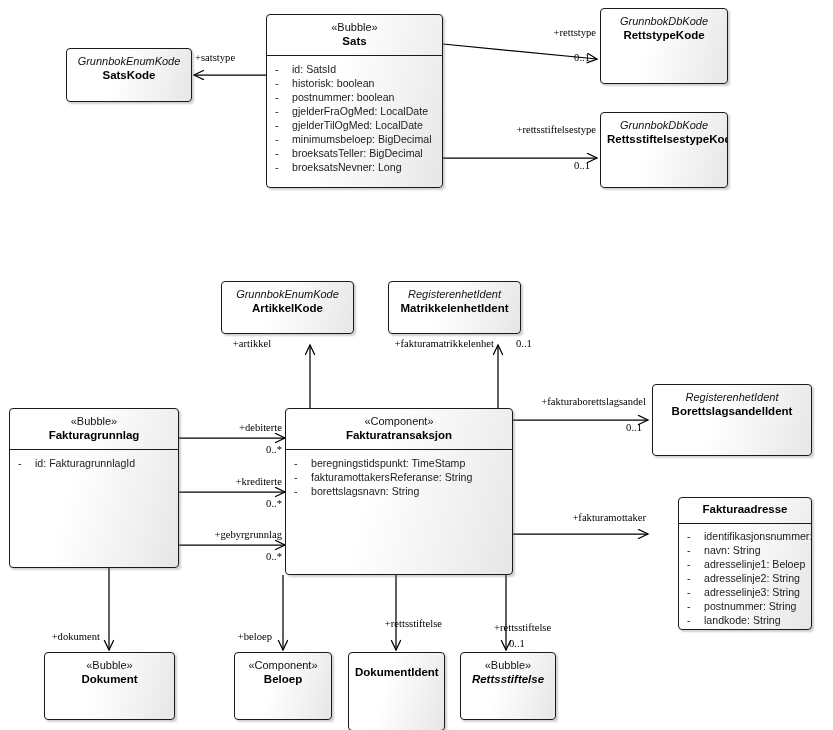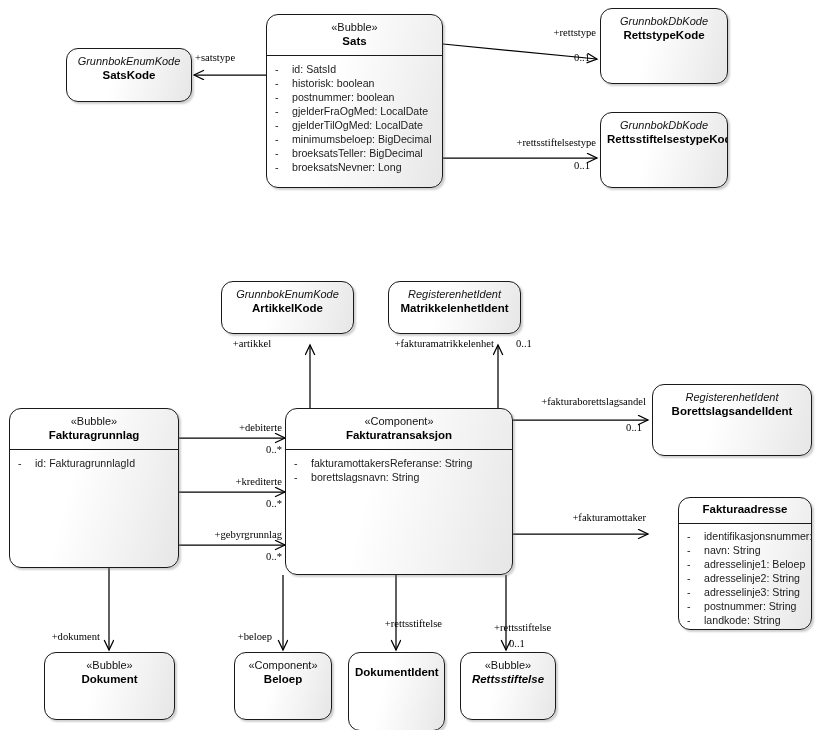--- a/index.html
+++ b/index.html
@@ -20,21 +20,21 @@
     position: absolute;
     left: 0; top: 0;
     width: 833px;
     height: 730px;
   }
   
   .umlbox {
     position: absolute;
     box-sizing: border-box;
     border: 1.3px solid #1a1a1a;
-    border-radius: 12px;
+    border-radius: 4px;
     background: linear-gradient(105deg, #ffffff 0%, #ffffff 38%, #f2f2f2 72%, #e6e6e6 100%);
     box-shadow: 2px 2px 2px rgba(120,120,120,0.35);
     overflow: hidden;
     z-index: 3;
   }
   .hdr {
     text-align: center;
     padding: 5px 6px 6px 6px;
     line-height: 1.28;
   }
@@ -180,20 +180,21 @@
     <div class="attr"><span class="vis">-</span><span>id: FakturagrunnlagId</span></div>
   </div>
 </div>
 
 <div class="umlbox" style="left:285px; top:408px; width:228px; height:167px;">
   <div class="hdr withline">
     <span class="stereo">«Component»</span>
     <span class="cname">Fakturatransaksjon</span>
   </div>
   <div class="attrs">
+    <div class="attr"><span class="vis">-</span><span>beregningstidspunkt: TimeStamp</span></div>
     <div class="attr"><span class="vis">-</span><span>fakturamottakersReferanse: String</span></div>
     <div class="attr"><span class="vis">-</span><span>borettslagsnavn: String</span></div>
   </div>
 </div>
 
 <div class="umlbox" style="left:652px; top:384px; width:160px; height:72px;">
   <div class="hdr">
     <span class="stereo ital">RegisterenhetIdent</span>
     <span class="cname">Borettslagsandelldent</span>
   </div>
@@ -239,21 +240,21 @@
     <span class="stereo">«Bubble»</span>
     <span class="cname ital">Rettsstiftelse</span>
   </div>
 </div>
 
 <div class="elabel" style="left:195px; top:52px;">+satstype</div>
 
 <div class="elabel r" style="left:478px; top:27px; width:118px;">+rettstype</div>
 <div class="elabel r" style="left:498px; top:52px; width:92px;">0..1</div>
 
-<div class="elabel r" style="left:438px; top:124px; width:158px;margin-top:13px;">+rettsstiftelsestype</div>
+<div class="elabel r" style="left:438px; top:124px; width:158px;">+rettsstiftelsestype</div>
 <div class="elabel r" style="left:498px; top:160px; width:92px;">0..1</div>
 
 <div class="elabel r" style="left:198px; top:338px; width:108px;text-align:center;">+artikkel</div>
 
 <div class="elabel r" style="left:338px; top:338px; width:156px;">+fakturamatrikkelenhet</div>
 <div class="elabel" style="left:516px; top:338px;">0..1</div>
 
 <div class="elabel r" style="left:190px; top:422px; width:92px;">+debiterte</div>
 <div class="elabel r" style="left:222px; top:444px; width:60px;">0..*</div>
 

